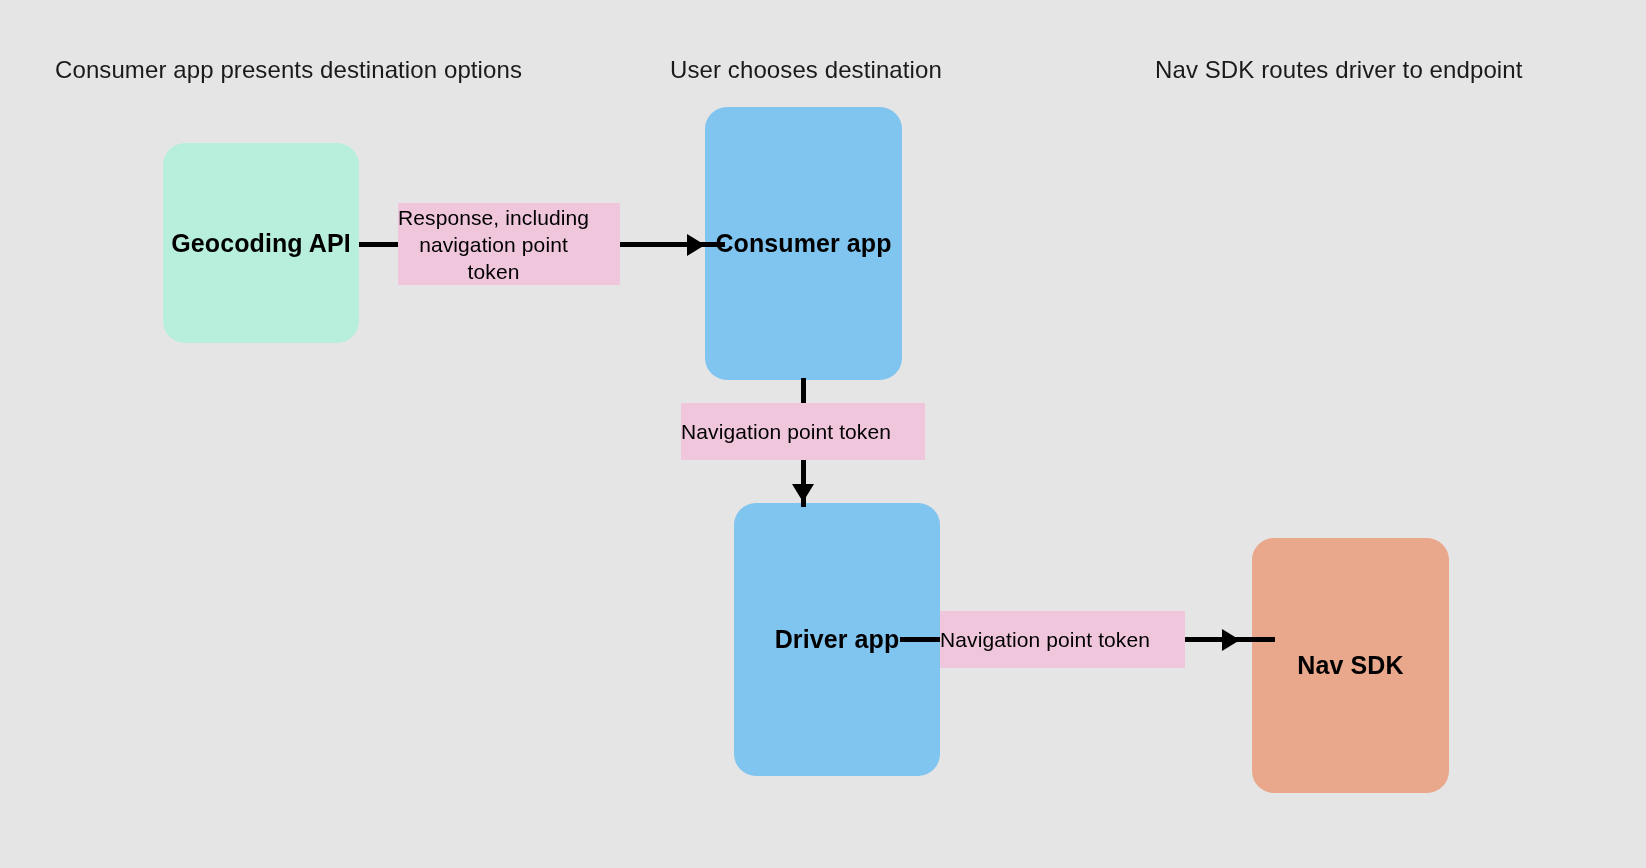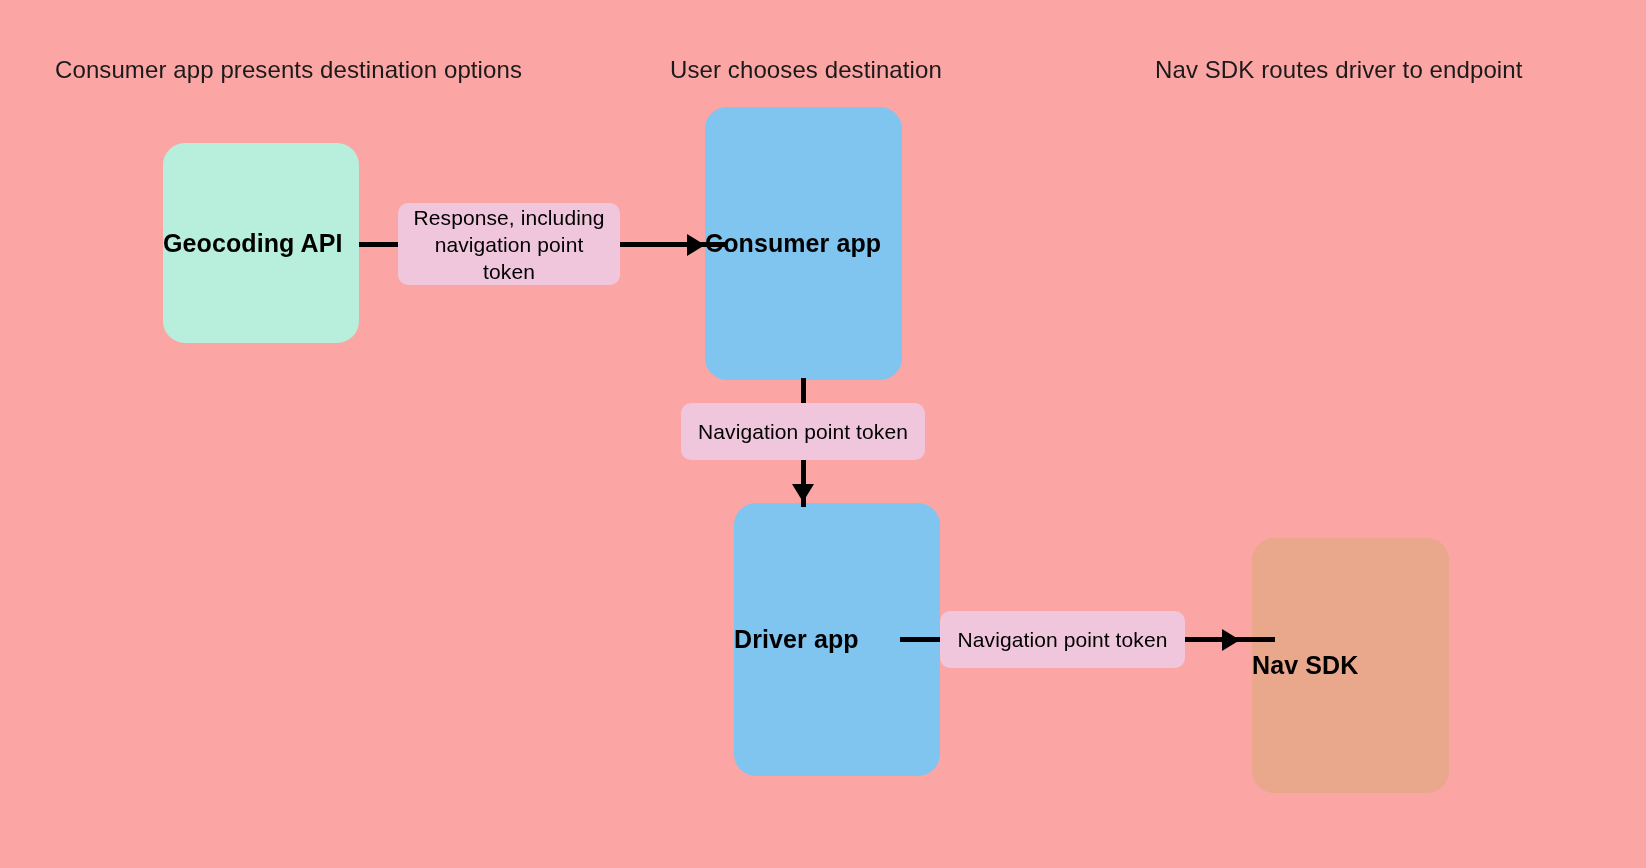--- a/index.html
+++ b/index.html
@@ -9,21 +9,21 @@
     background: #ffffff;
   }
   body {
     font-family: "Liberation Sans", sans-serif;
     color: #000000;
   }
   #canvas {
     position: relative;
     width: 1646px;
     height: 868px;
-    background: #fca5a5;
+    background: #e5e5e5;
     overflow: hidden;
   }
 
   
   .col-heading {
     position: absolute;
     font-size: 24px;
     line-height: 28px;
     font-weight: 400;
     color: #1a1a1a;
@@ -33,20 +33,21 @@
   #heading-0 { left: 55px;   top: 56px; }
   #heading-1 { left: 670px;  top: 56px; }
   #heading-2 { left: 1155px; top: 56px; }
 
   
   .node {
     position: absolute;
     border-radius: 22px;
     display: flex;
     align-items: center;
+    justify-content: center;
     box-sizing: border-box;
   }
   .node .node-label {
     font-size: 25px;
     font-weight: 700;
     color: #000000;
     text-align: center;
     letter-spacing: 0.1px;
   }
 
@@ -70,24 +71,23 @@
     width: 197px; height: 255px;
     background: #e9a78c;
   }
 
   
   .edge-label {
     position: absolute;
     background: #efc6dc;
     display: flex;
     align-items: center;
-    justify-content: center;
+    justify-content: flex-start;
     box-sizing: border-box;
     z-index: 3;
-    border-radius: 10px;
   }
   .edge-label .edge-text {
     font-size: 21px;
     line-height: 27px;
     font-weight: 400;
     color: #000000;
     text-align: center;
     white-space: pre-line;
     letter-spacing: 0.1px;
   }

